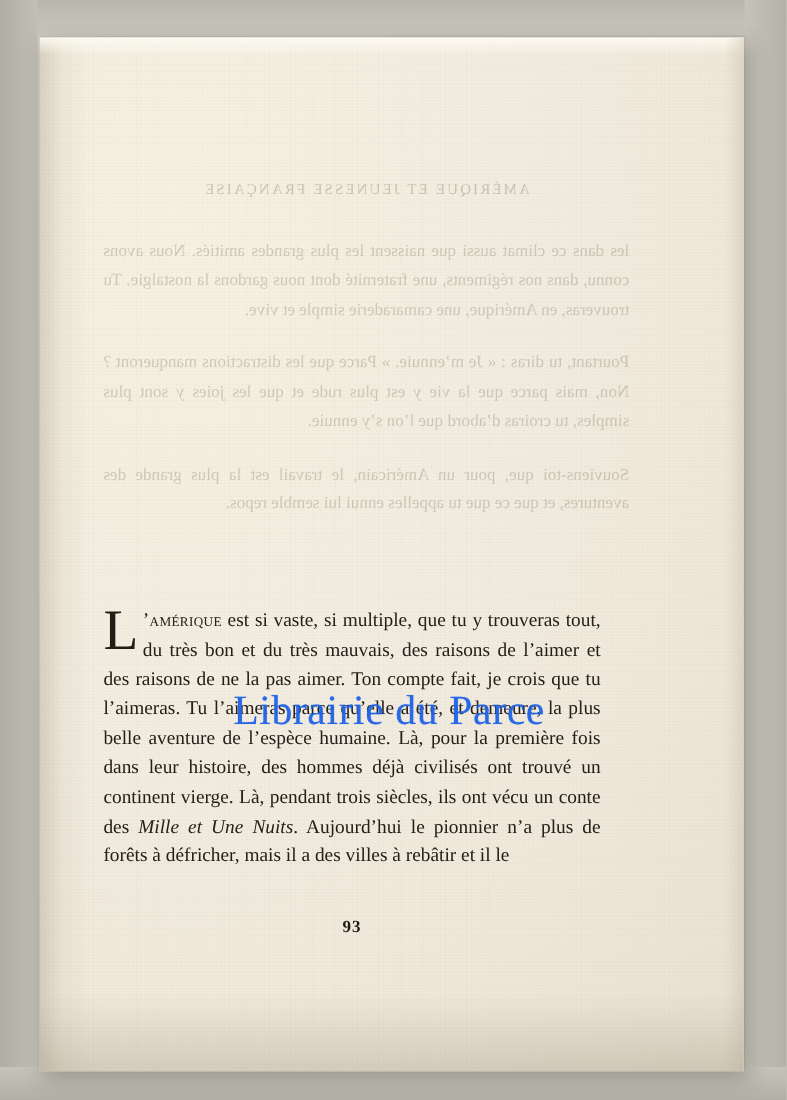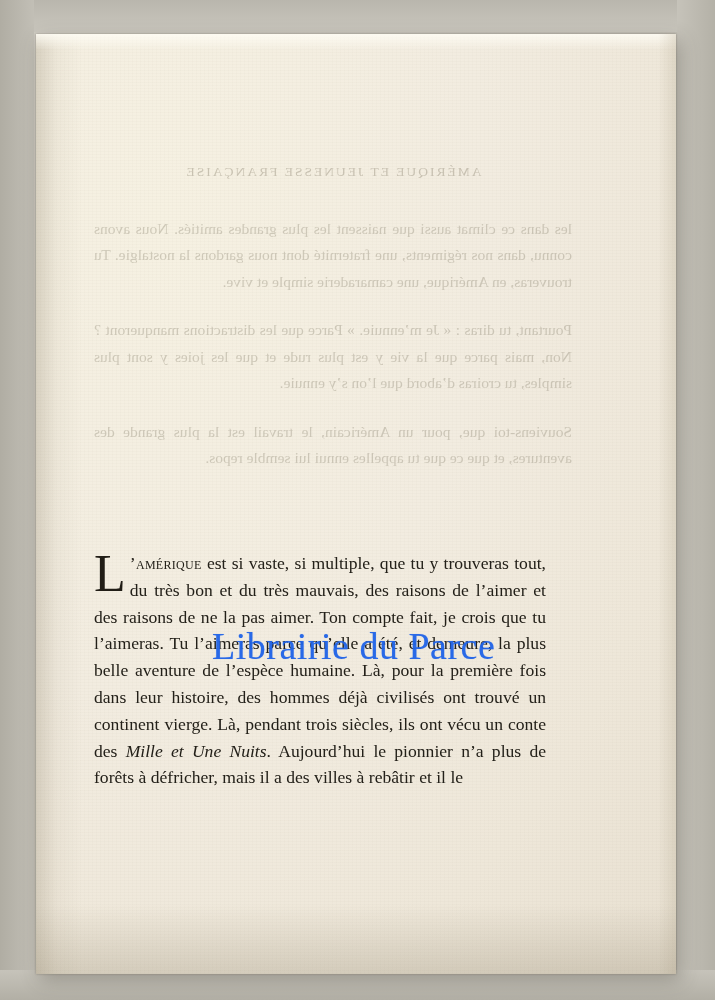--- a/index.html
+++ b/index.html
@@ -216,17 +216,18 @@
       <p>les dans ce climat aussi que naissent les plus grandes amitiés. Nous avons connu, dans nos régiments, une fraternité dont nous gardons la nostalgie. Tu trouveras, en Amérique, une camaraderie simple et vive.</p>
       <p>Pourtant, tu diras : « Je m’ennuie. » Parce que les distractions manqueront ? Non, mais parce que la vie y est plus rude et que les joies y sont plus simples, tu croiras d’abord que l’on s’y ennuie.</p>
       <p>Souviens-toi que, pour un Américain, le travail est la plus grande des aventures, et que ce que tu appelles ennui lui semble repos.</p>
     </div>
 
 
     <div class="body-copy">
       <p><span class="dropcap">L</span><span class="smallcaps">’amérique</span><span> est si vaste, si multiple, que tu y trouveras tout, du très bon et du très mauvais, des raisons de l’aimer et des raisons de ne la pas aimer. Ton compte fait, je crois que tu l’aimeras. Tu l’aimeras parce qu’elle a été, et demeure, la plus belle aventure de l’espèce humaine. Là, pour la première fois dans leur histoire, des hommes déjà civilisés ont trouvé un continent vierge. Là, pendant trois siècles, ils ont vécu un conte des </span><span class="ital">Mille et Une Nuits</span><span>. Aujourd’hui le pionnier n’a plus de forêts à défricher, mais il a des villes à rebâtir et il le</span></p>
     </div>
 
+    <div class="folio">93</div>
 
     <div class="watermark">Librairie du Parce</div>
   </div>
 
 </div>
 
 </body></html>

